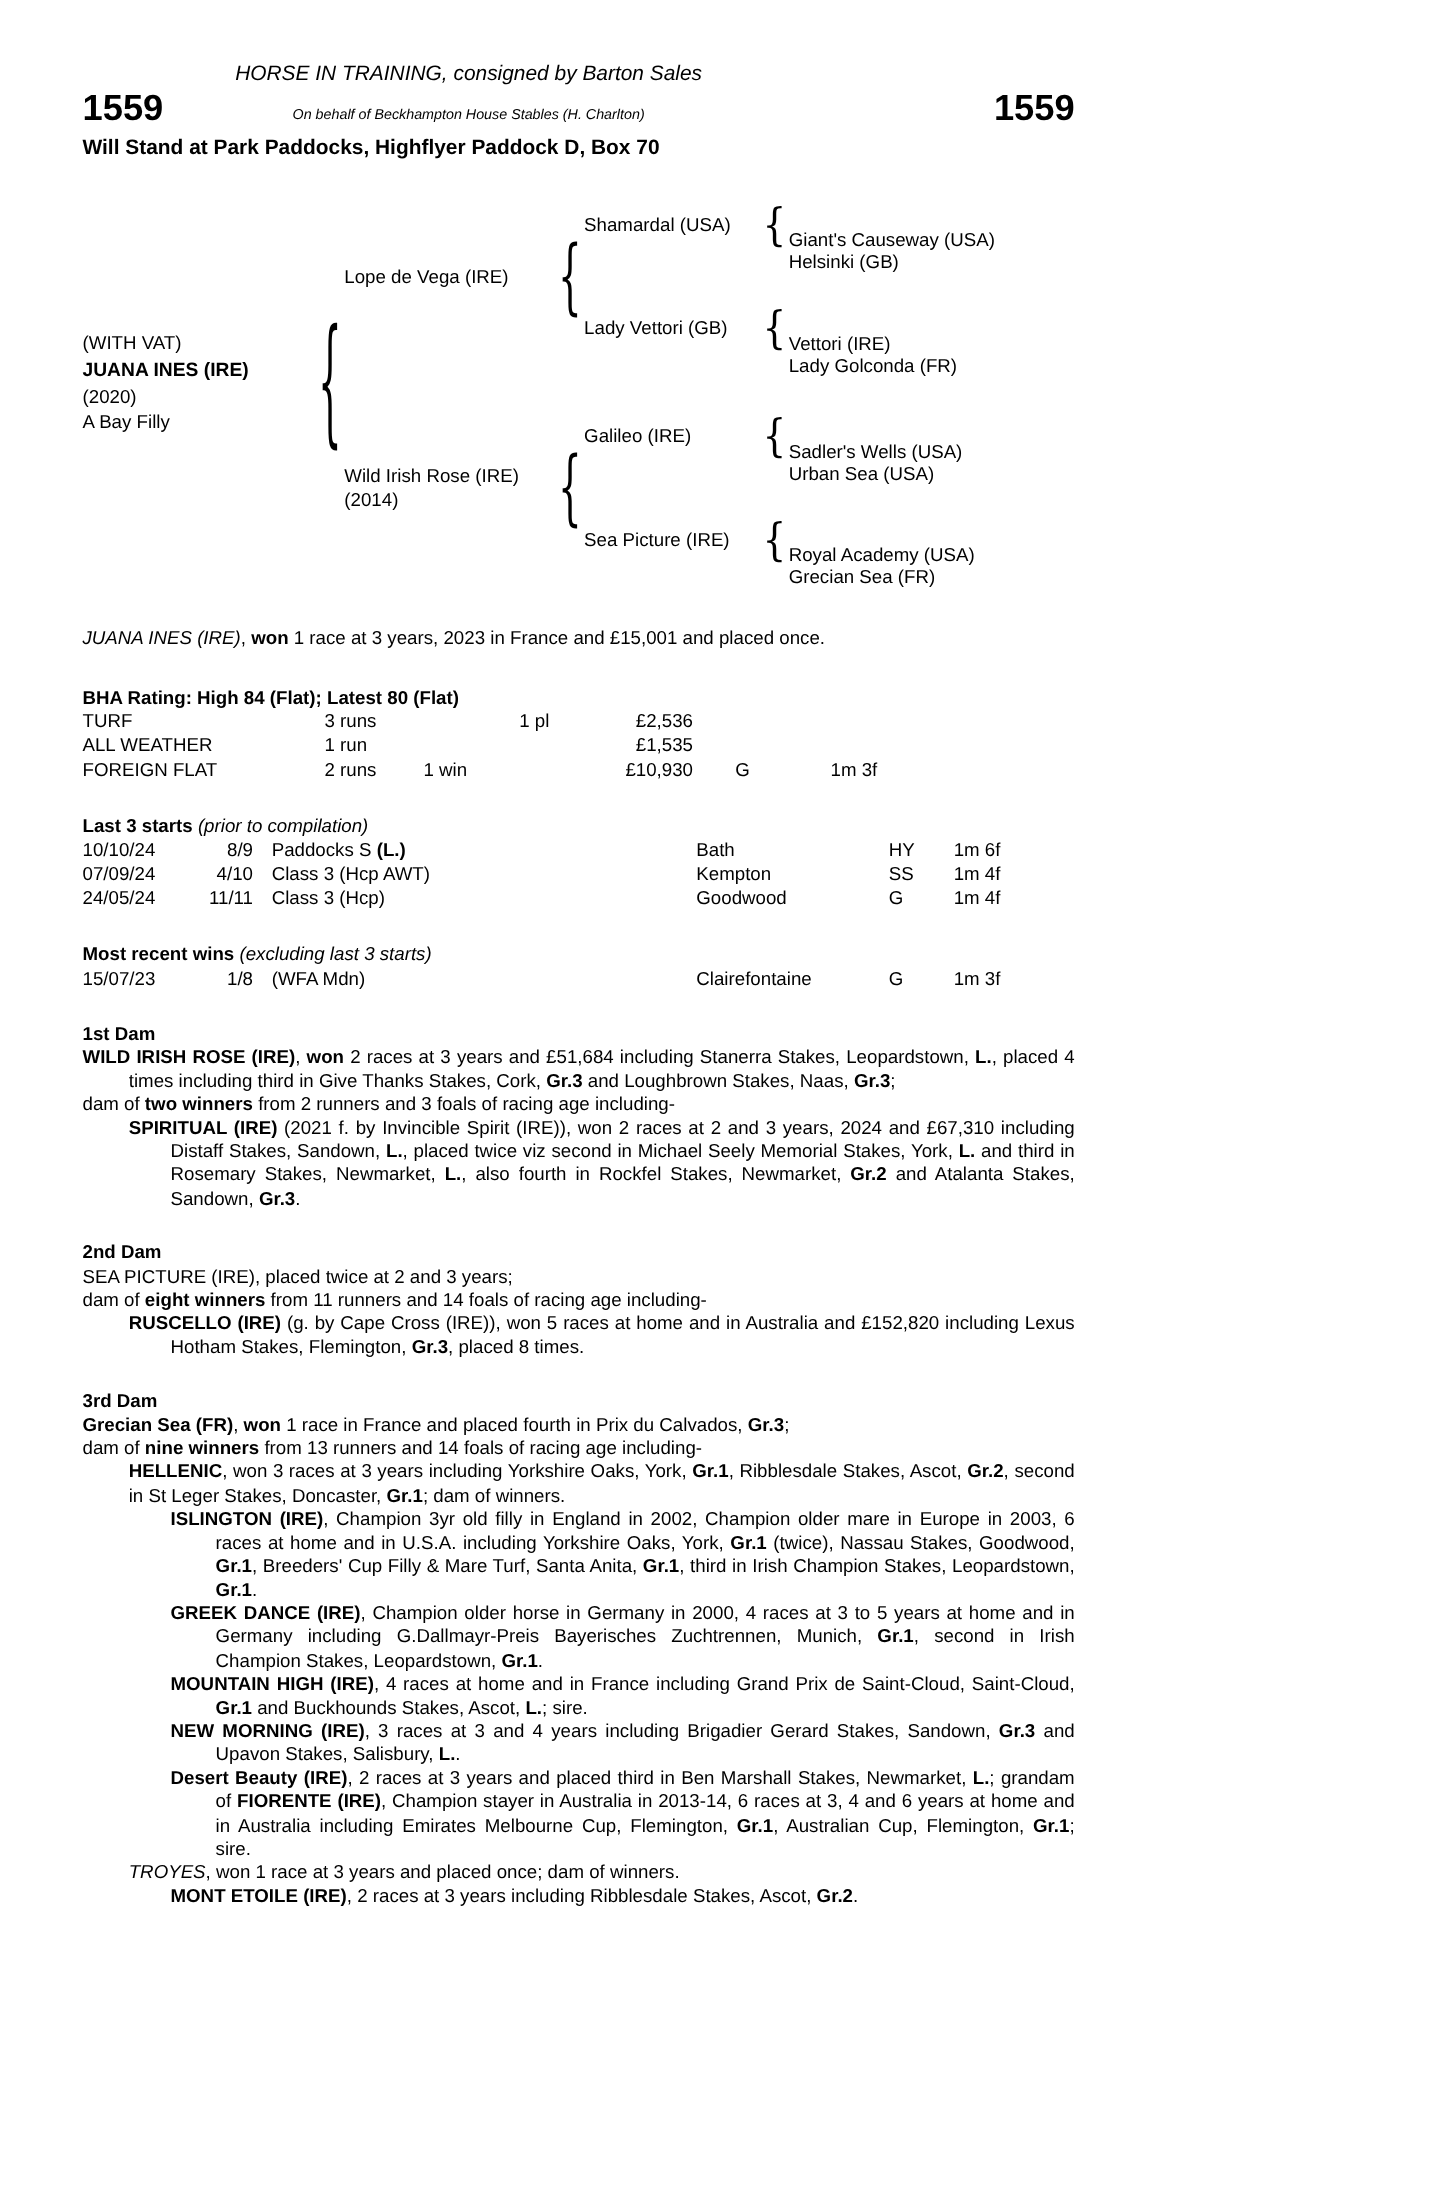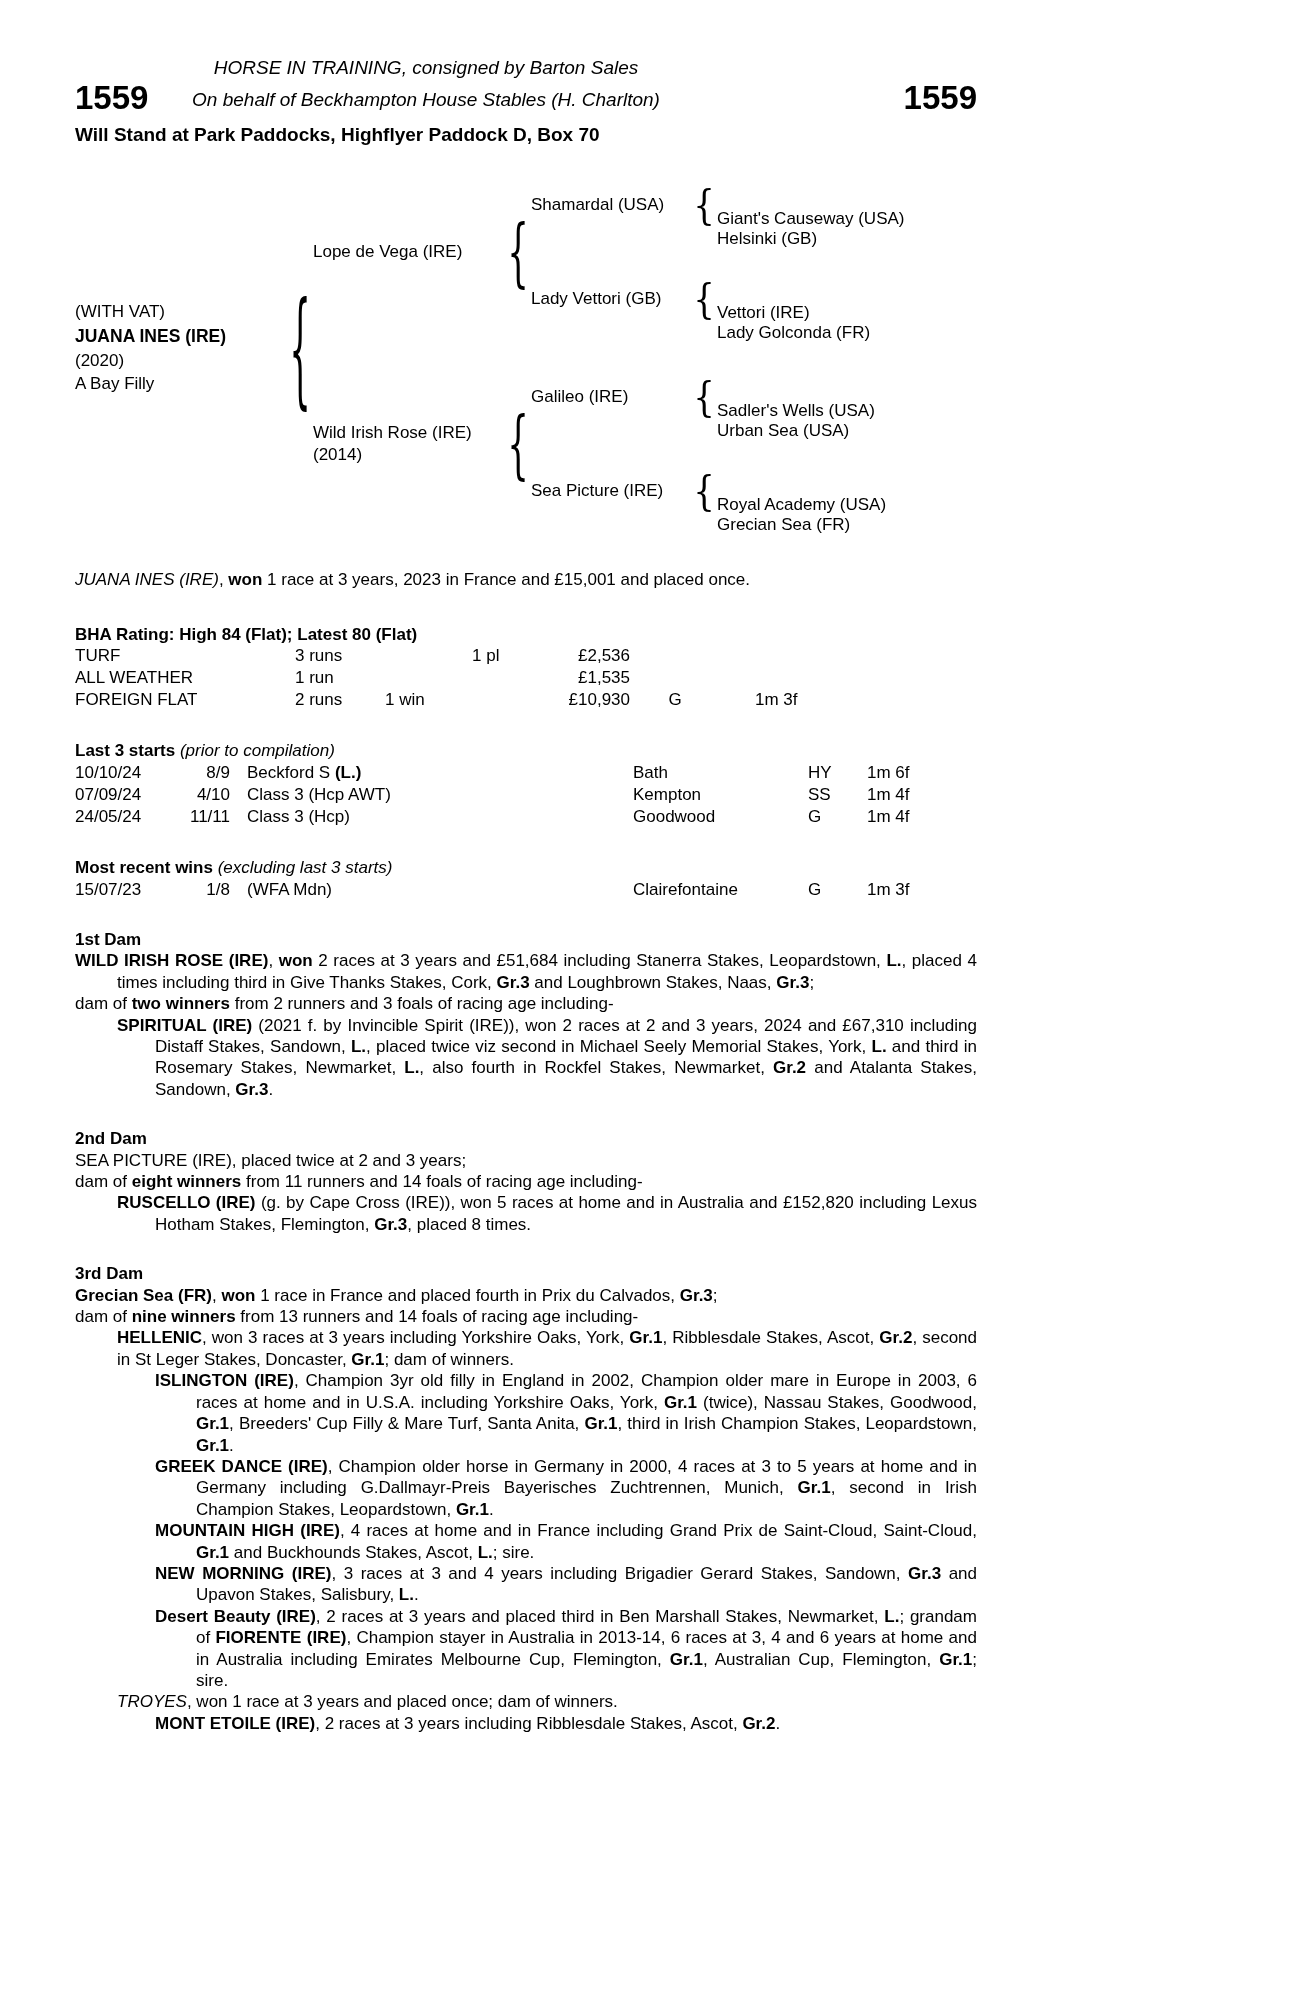--- a/index.html
+++ b/index.html
@@ -13,21 +13,21 @@
   .page { padding:56px 75px 0 75px; width:1052px; }
 
   .b { font-weight:bold; }
   .i { font-style:italic; }
 
   
   .hdr-line1 { text-align:center; font-style:italic; font-size:19px; padding-right:200px; }
   .hdr-row { display:flex; align-items:flex-end; margin-top:0px; }
   .lot { font-size:33px; font-weight:bold; line-height:1.1; width:95px; }
   .lot.right { text-align:right; }
-  .behalf { flex:1; text-align:center; font-style:italic; font-size:19px; padding-right:200px; padding-bottom:4px; }
+  .behalf { flex:1; text-align:center; font-style:italic; font-size:13px; padding-right:200px; padding-bottom:4px; }
   .stand-line { font-weight:bold; font-size:19px; margin-top:7px; }
 
   
   .pedigree { display:flex; align-items:center; margin-top:14px; }
   .ped-left { width:212px; line-height:1.4; }
   .ped-left .pname { font-weight:bold; font-size:17.5px; }
   .brace {
     width:26px; flex:0 0 26px; text-align:center;
     font-family:"DejaVu Serif", serif; font-size:34px; line-height:1;
     display:flex; align-items:center; justify-content:center;
@@ -189,21 +189,21 @@
       <div class="rec-going">G</div>
       <div class="rec-dist">1m 3f</div>
     </div>
   </div>
 
   <div class="starts-sec">
     <div class="starts-head"><span class="b">Last 3 starts </span><span class="i">(prior to compilation)</span></div>
     <div class="start-row">
       <div>10/10/24</div>
       <div class="st-pos">8/9</div>
-      <div class="st-race"><span>Beckford S </span><span class="b">(L.)</span></div>
+      <div class="st-race"><span>Paddocks S </span><span class="b">(L.)</span></div>
       <div>Bath</div>
       <div class="st-going">HY</div>
       <div>1m 6f</div>
     </div>
     <div class="start-row">
       <div>07/09/24</div>
       <div class="st-pos">4/10</div>
       <div class="st-race"><span>Class 3 (Hcp AWT)</span></div>
       <div>Kempton</div>
       <div class="st-going">SS</div>

